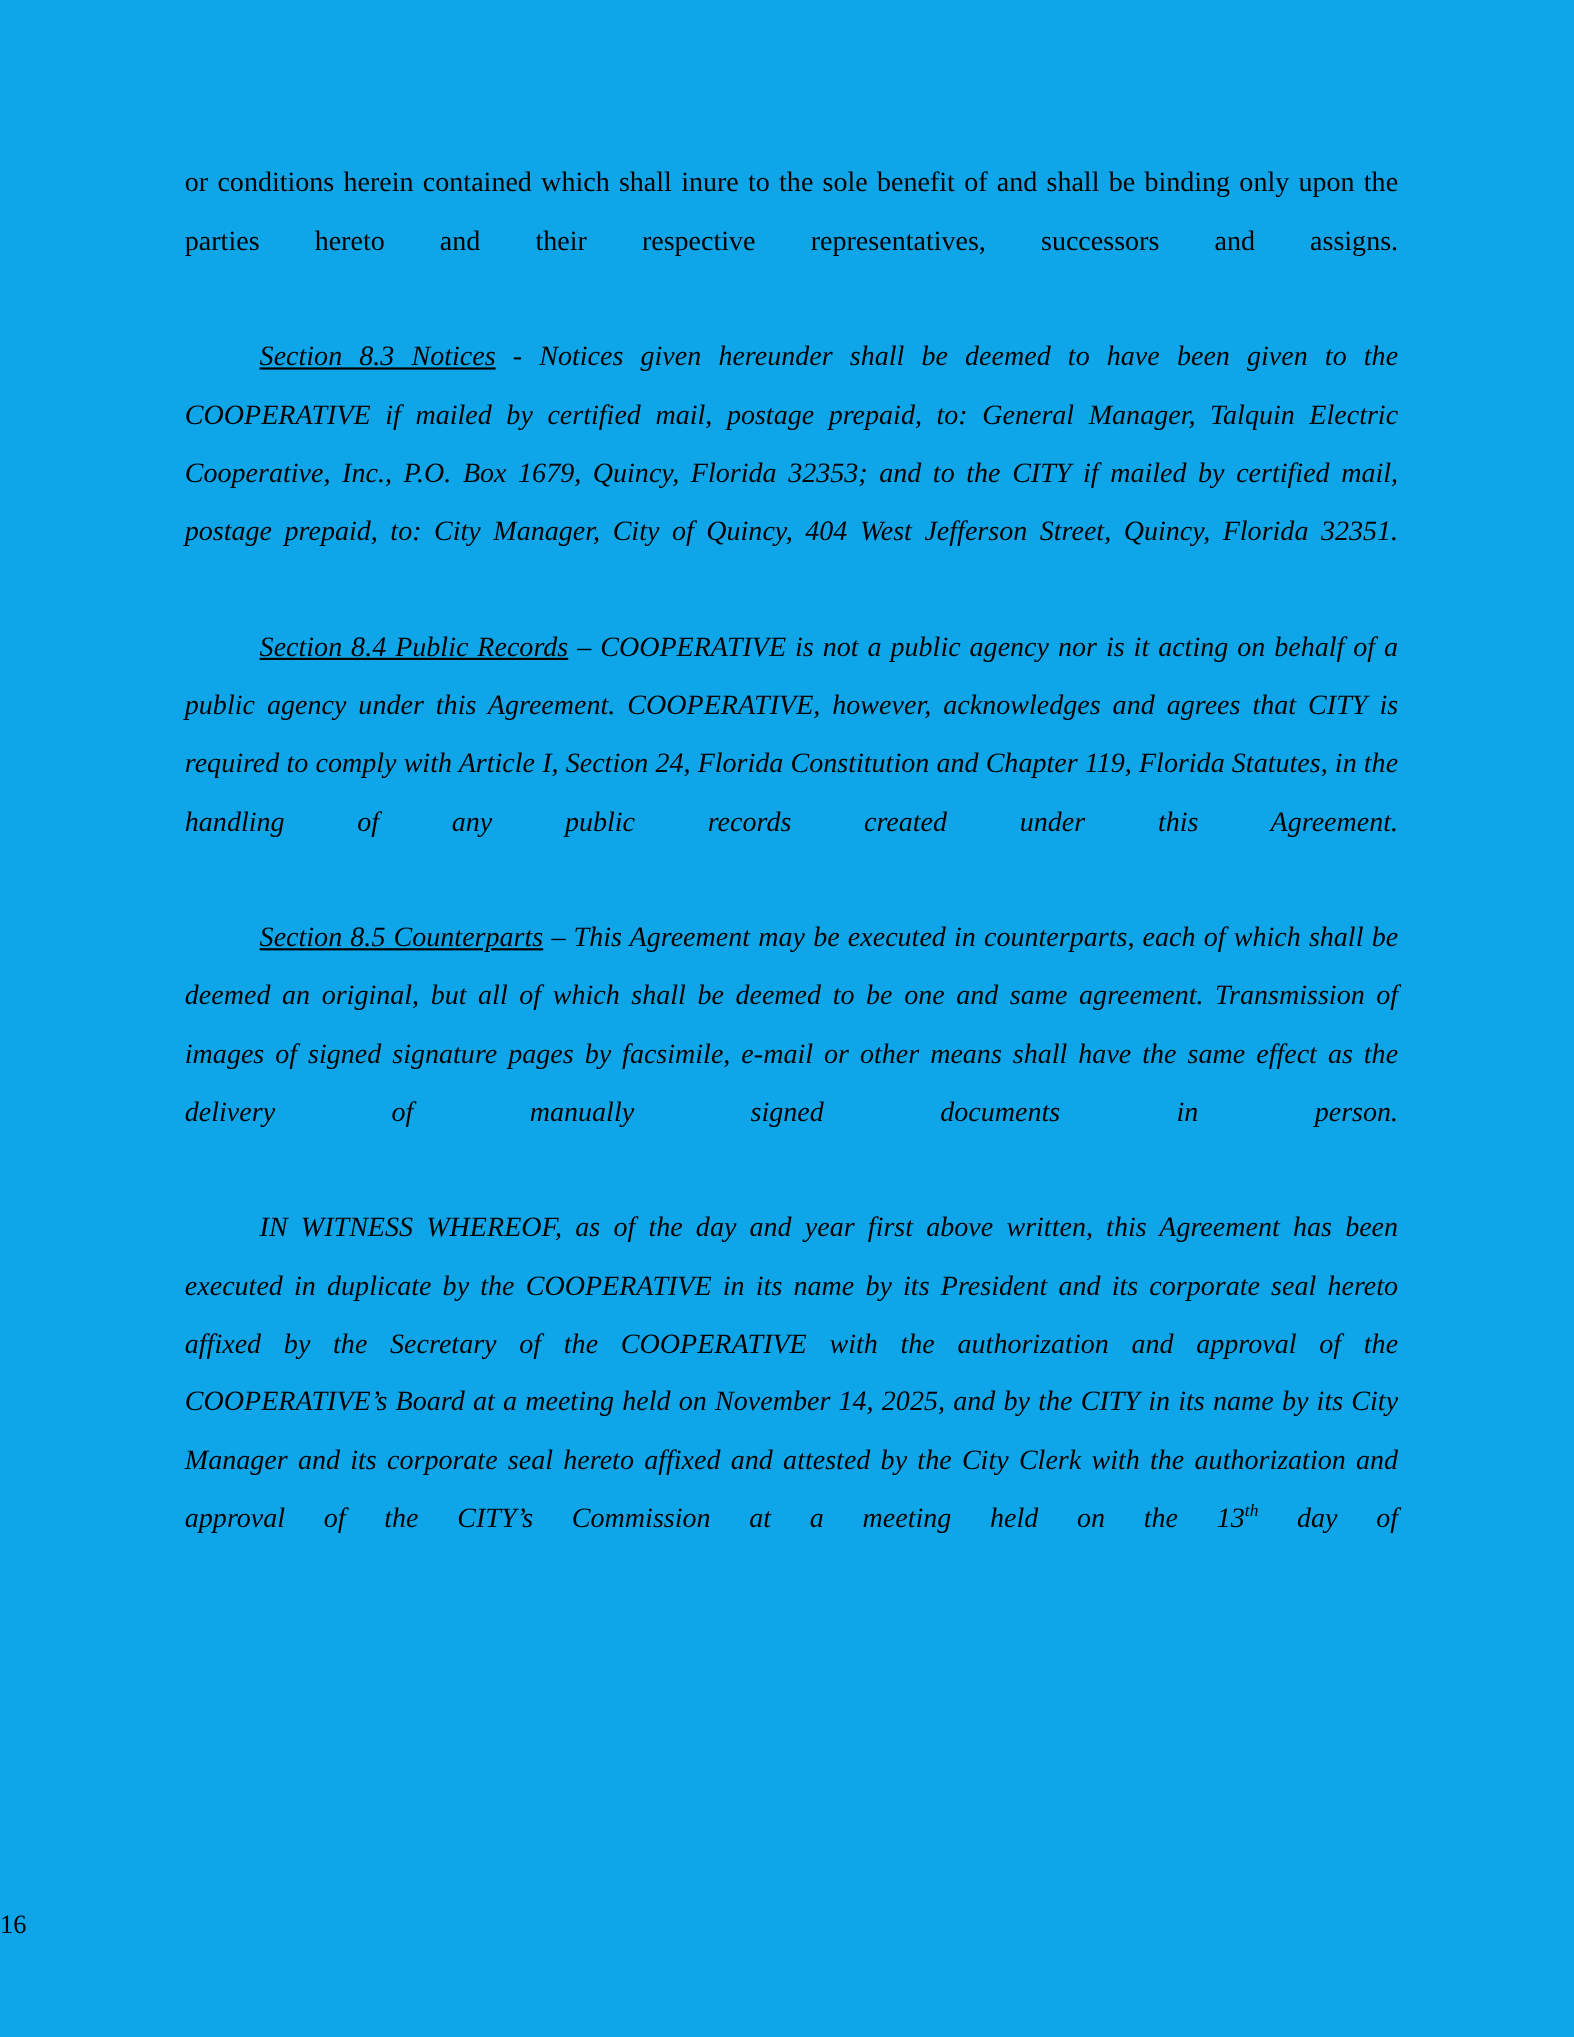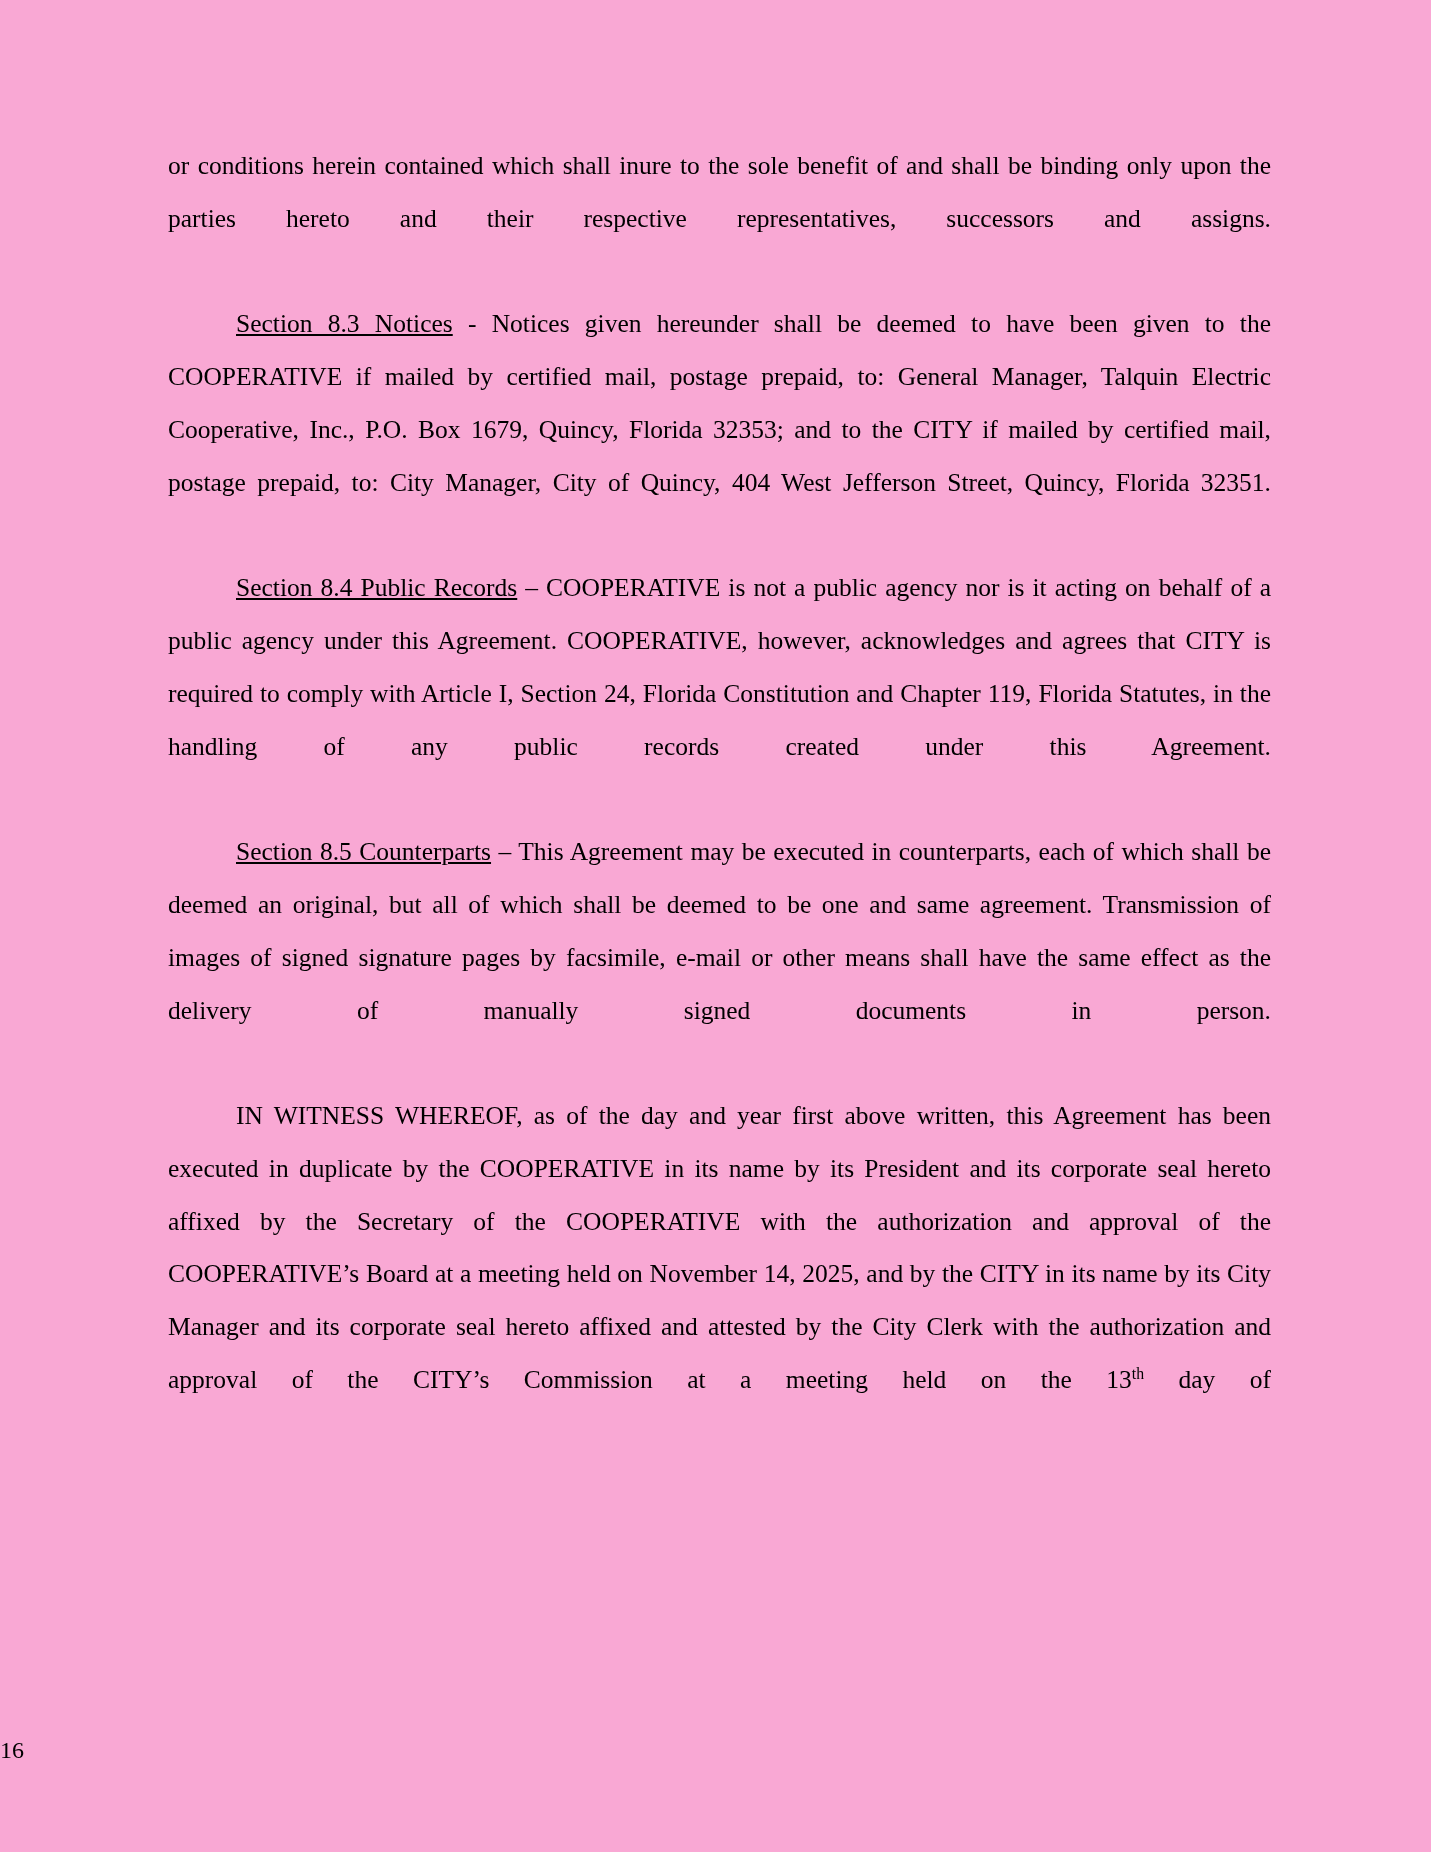--- a/index.html
+++ b/index.html
@@ -9,35 +9,36 @@
   }
   body {
     font-family: "Liberation Serif", "DejaVu Serif", serif;
     color: #000000;
   }
   .page {
     width: 1431px;
     height: 1852px;
     box-sizing: border-box;
     position: relative;
-    background: #f9a8d4;
+    background: #0ea5e9;
     padding: 140px 160px 0 168px;
   }
   .doc-body {
     font-size: 25.5px;
     line-height: 2.07;
     text-align: justify;
     text-justify: inter-word;
   }
   p.para {
     margin: 0 0 0 0;
     text-align: justify;
   }
   p.para + p.para {
     margin-top: 0;
+    font-style: italic;
   }
   .indent {
     display: inline-block;
     width: 68px;
   }
   .u {
     text-decoration: underline;
   }
   sup {
     font-size: 0.62em;

